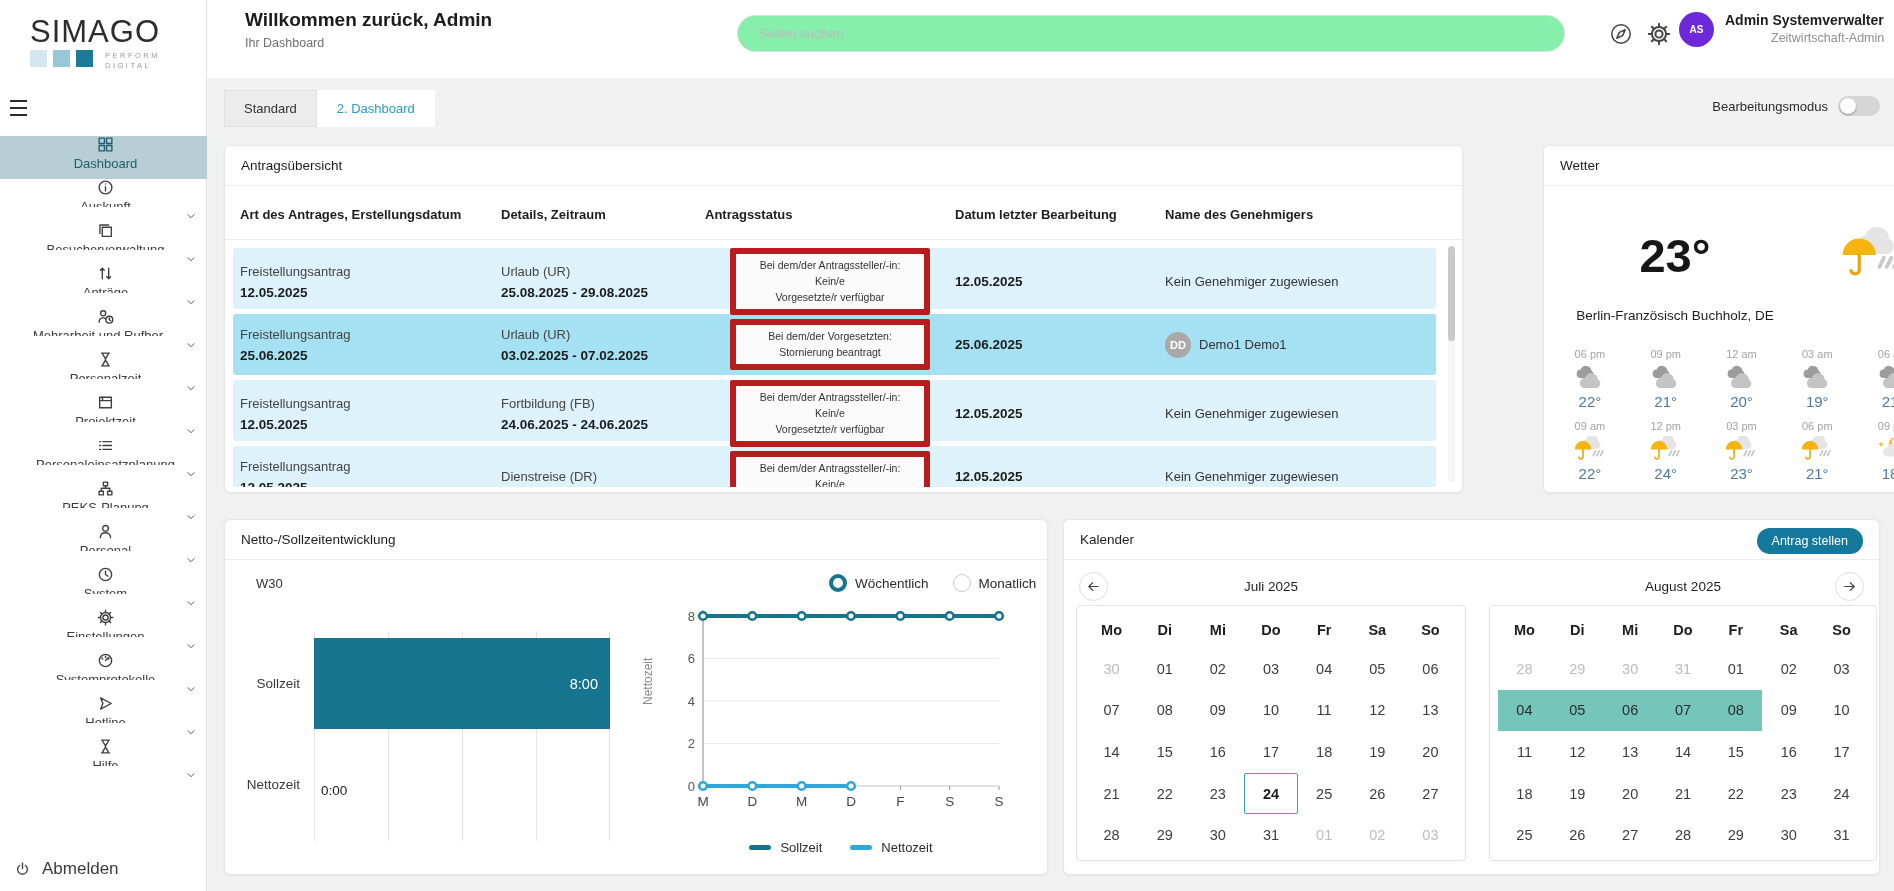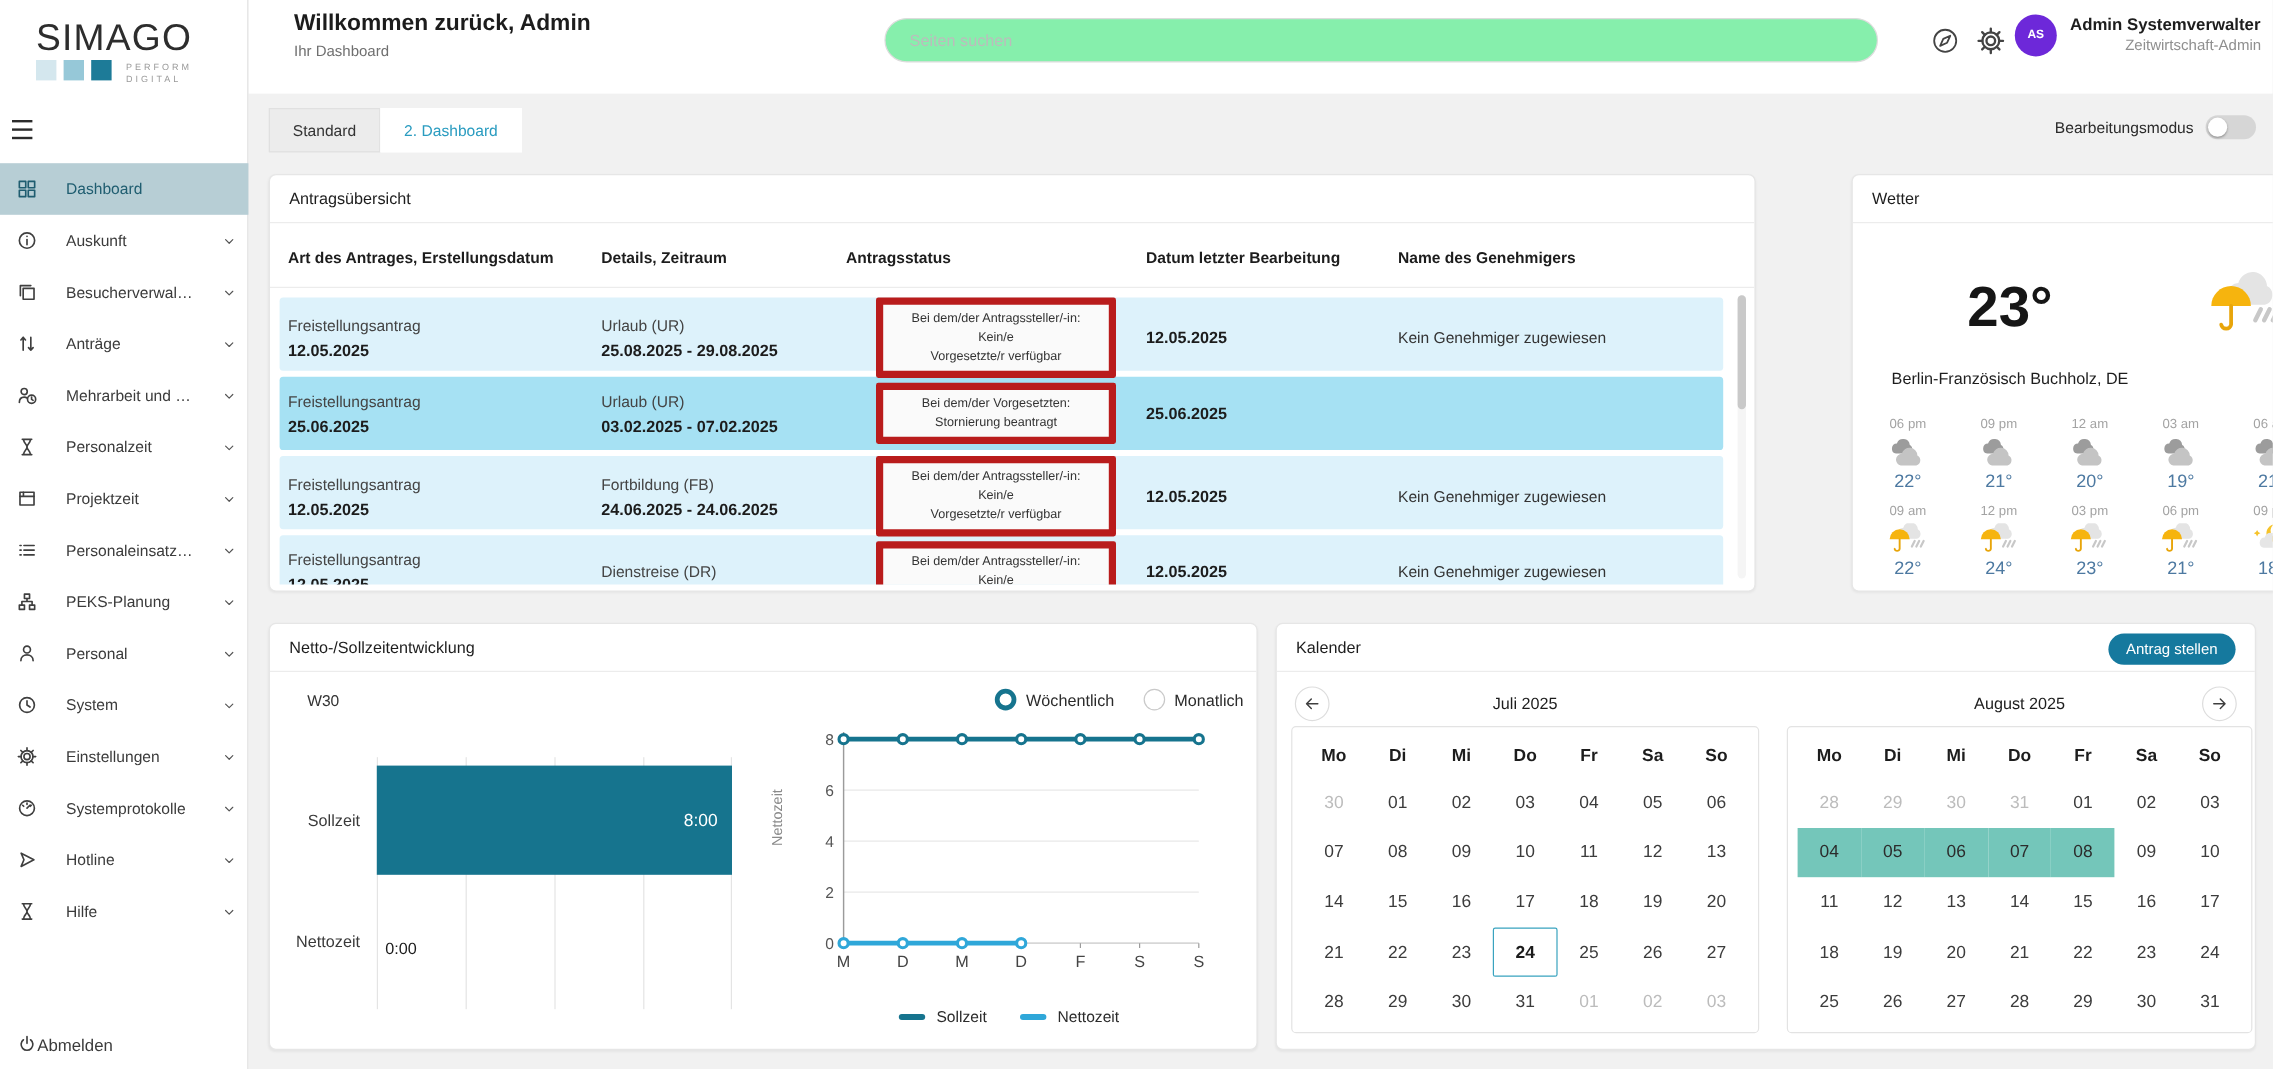--- a/index.html
+++ b/index.html
@@ -13,28 +13,28 @@
     border-right:1px solid #e2e2e2; z-index:5; }
   .logo-block { position:absolute; left:30px; top:14px; }
   .logo-word { font-size:31px; letter-spacing:1px; color:#2d2d2d; font-weight:400; }
   .logo-row { display:flex; align-items:flex-start; gap:6px; margin-top:0; }
   .logo-sq { width:17px; height:17px; }
   .sq1 { background:#d4e7ee; } .sq2 { background:#96c8d8; } .sq3 { background:#1d7b98; }
   .logo-tag { margin-left:6px; font-size:7.5px; letter-spacing:2.5px; color:#9a9a9a; line-height:1.35; padding-top:1px;}
   .hamburger { position:absolute; left:8px; top:98px; width:22px; height:20px; display:flex; flex-direction:column; justify-content:space-between; padding:2px 2px; cursor:pointer;}
   .hamburger span { display:block; height:1.8px; background:#2b2b2b; width:17px; }
   .side-nav { position:absolute; left:0; top:136px; width:207px; }
-  .side-item { display:flex; align-items:center; height:43px; padding:0 10px 0 14px; gap:24px; font-size:13px; color:#3b3b3b; cursor:pointer; }
+  .side-item { display:flex; align-items:center; height:43px; padding:0 10px 0 14px; gap:3px; font-size:13px; color:#3b3b3b; cursor:pointer;flex-direction:column; }
   .side-item.active { background:#b7ced5; color:#1f5d70; }
   .side-item.active .ic { color:#1f5d70; }
   .side-label { white-space:nowrap; overflow:hidden; text-overflow:ellipsis; max-width:145px; }
   .ic { width:17px; height:17px; color:#3f3f3f; flex:0 0 auto; display:inline-block; }
   .ic svg { width:100%; height:100%; display:block; }
   .chev { width:12px; height:12px; margin-left:auto; color:#555; }
-  .logout-row { position:absolute; left:14px; bottom:12px; display:flex; align-items:center; gap:0; font-size:14px; color:#3b3b3b; cursor:pointer; }
+  .logout-row { position:absolute; left:14px; bottom:12px; display:flex; align-items:center; gap:11px; font-size:17px; color:#3b3b3b; cursor:pointer; }
   
   .main { position:absolute; left:207px; top:0; width:1687px; height:891px; }
   .topbar { position:absolute; left:0; top:0; width:100%; height:78px; background:#fff; }
   .welcome-title { position:absolute; left:38px; top:9px; font-size:19px; font-weight:bold; color:#1c1c1c; }
   .welcome-sub { position:absolute; left:38px; top:36px; font-size:12.5px; color:#6f6f6f; }
   .search-input { position:absolute; left:530px; top:15px; width:828px; height:37px; border:1px solid #dcdcdc; border-radius:19px; padding:0 20px; font-size:13.5px; color:#444; outline:none; font-family:"Liberation Sans",sans-serif; background:#86efac; }
   .search-input::placeholder { color:#bcbcbc; }
   .top-icon-btn { position:absolute; top:22px; width:24px; height:24px; color:#444; cursor:pointer; }
   .avatar { position:absolute; left:1472px; top:12px; width:35px; height:35px; border-radius:50%; background:#6d28d9; color:#fff; font-size:10px; font-weight:bold; display:flex; align-items:center; justify-content:center; cursor:pointer;}
   .user-name { position:absolute; left:1518px; top:12px; font-size:14px; font-weight:bold; color:#1d1d1d; white-space:nowrap; }
@@ -422,20 +422,24 @@
             <div class="l1">Urlaub (UR)</div>
             <div class="l2">03.02.2025 - 07.02.2025</div>
           </div>
           <div>
             <div class="badge">
               <div>Bei dem/der Vorgesetzten:</div>
               <div>Stornierung beantragt</div>
             </div>
           </div>
           <div class="cell-date">25.06.2025</div>
+          <div class="cell-appr">
+            <span class="appr-avatar">DD</span>
+            <span>Demo1 Demo1</span>
+          </div>
         </div>
         <div class="req-row">
           <div class="cell-2l">
             <div class="l1">Freistellungsantrag</div>
             <div class="l2">12.05.2025</div>
           </div>
           <div class="cell-2l">
             <div class="l1">Fortbildung (FB)</div>
             <div class="l2">24.06.2025 - 24.06.2025</div>
           </div>

